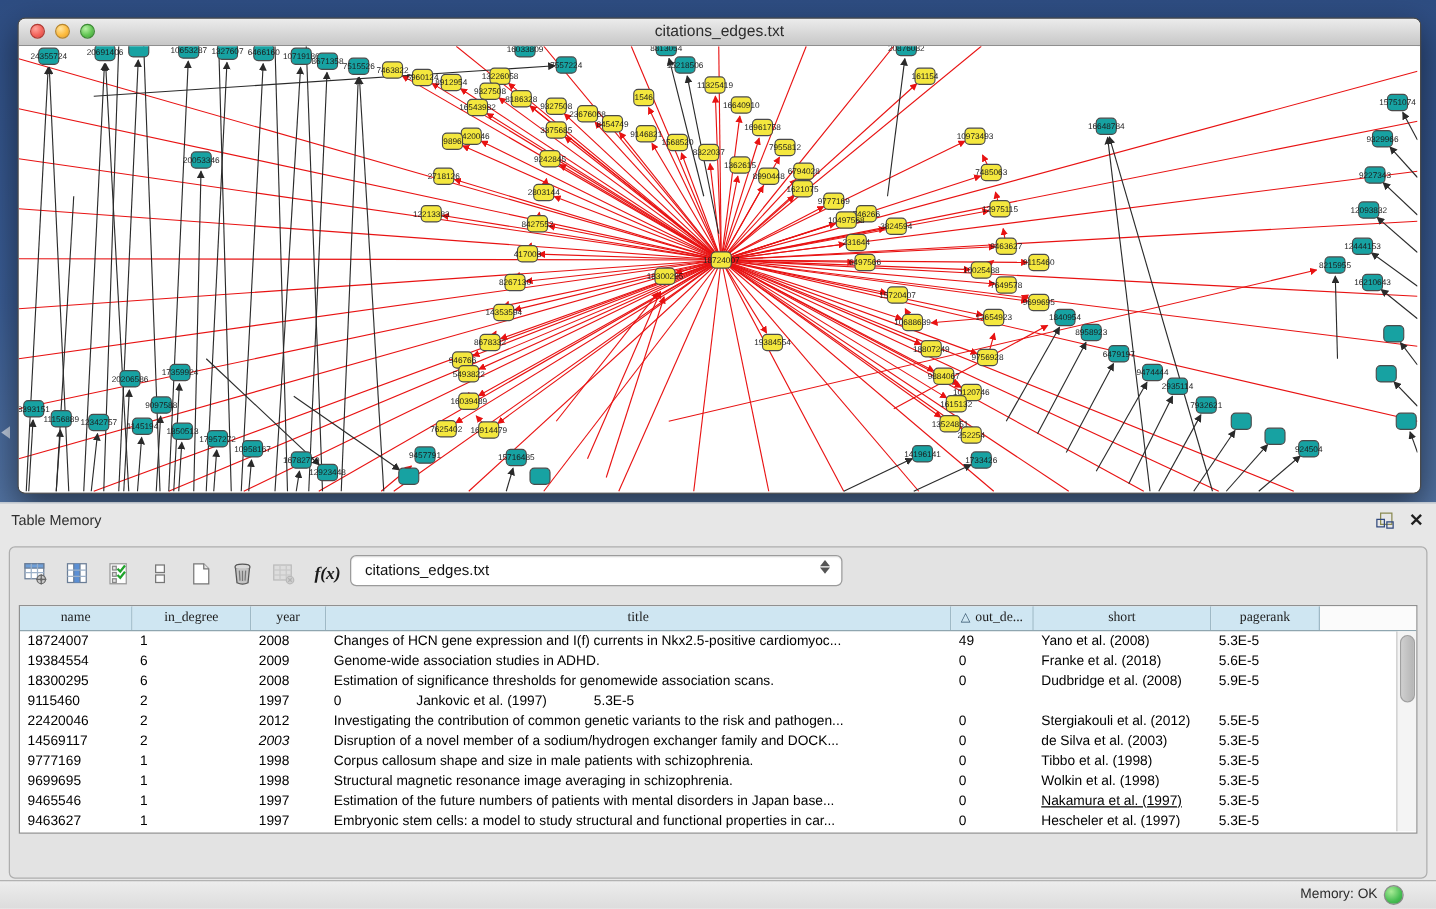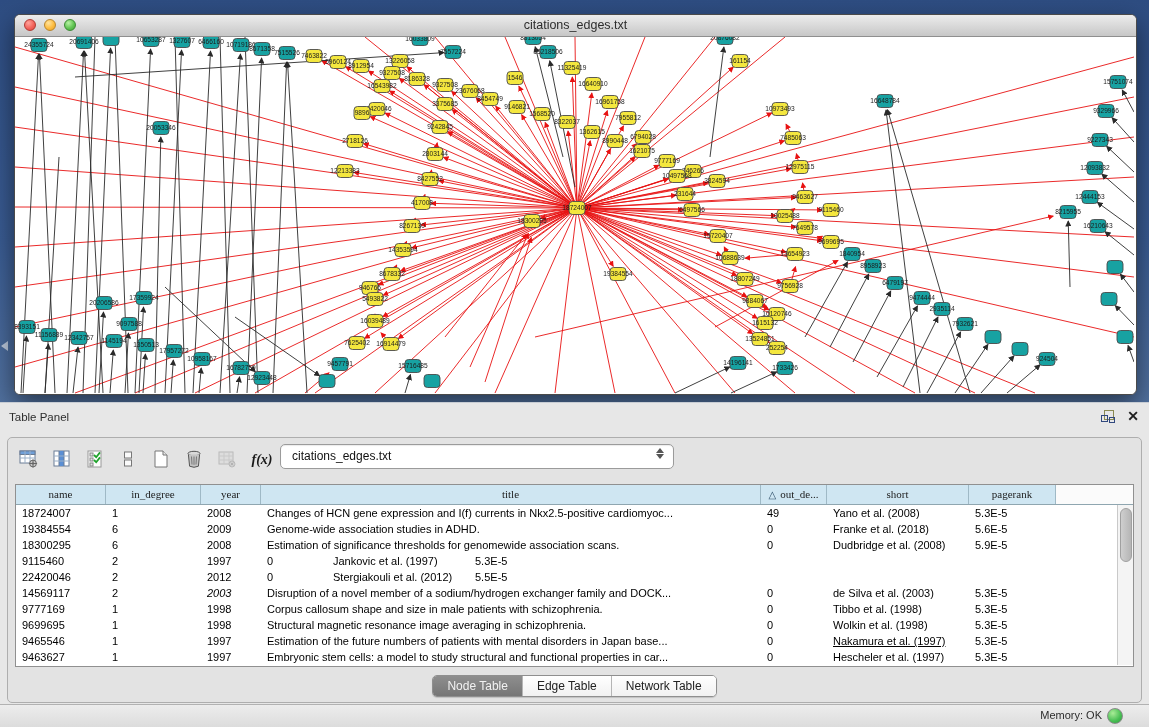--- a/index.html
+++ b/index.html
@@ -776,21 +776,21 @@
             </g>
           </svg>
       </div>
     </div>
 
     <div class="divider-handle"></div>
   </div>
 
   <div class="table-panel">
     <div class="panel-header">
-      <span class="panel-title">Table Panel</span>
+      <span class="panel-title">Table Memory</span>
       <span class="panel-hdr-icons">
         <span class="float-ic">
             <span class="sq1"></span>
             <span class="sq2"></span>
             <span class="sq3"></span>
           </span>
         <span class="close-x">✕</span>
       </span>
     </div>
 
@@ -915,20 +915,21 @@
               <div class="td" style="width: 95px;">2</div>
               <div class="td" style="width: 60px;">1997</div>
               <div class="td" style="width: 66px;">0</div>
               <div class="td" style="width: 142px;">Jankovic et al. (1997)</div>
               <div class="td" style="width: 87px;">5.3E-5</div>
             </div>
             <div class="tr">
               <div class="td" style="width: 90px;">22420046</div>
               <div class="td" style="width: 95px;">2</div>
               <div class="td" style="width: 60px;">2012</div>
+              <div class="td" style="width: 500px;">Investigating the contribution of common genetic variants to the risk and pathogen...</div>
               <div class="td" style="width: 66px;">0</div>
               <div class="td" style="width: 142px;">Stergiakouli et al. (2012)</div>
               <div class="td" style="width: 87px;">5.5E-5</div>
             </div>
             <div class="tr">
               <div class="td" style="width: 90px;">14569117</div>
               <div class="td" style="width: 95px;">2</div>
               <div class="td" style="width: 60px; font-style: italic;">2003</div>
               <div class="td" style="width: 500px;">Disruption of a novel member of a sodium/hydrogen exchanger family and DOCK...</div>
               <div class="td" style="width: 66px;">0</div>
@@ -970,27 +971,20 @@
               <div class="td" style="width: 66px;">0</div>
               <div class="td" style="width: 142px;">Hescheler et al. (1997)</div>
               <div class="td" style="width: 87px;">5.3E-5</div>
             </div>
           </div>
         <div class="vscroll">
           <div class="vthumb"></div>
         </div>
       </div>
 
-      <div class="tabs">
-        <div class="seg" id="tabseg">
-            <div class="tab active">Node Table</div>
-            <div class="tab">Edge Table</div>
-            <div class="tab">Network Table</div>
-          </div>
-      </div>
     </div>
   </div>
 
   <div class="status-bar">
     <span class="mem-label">Memory: OK</span>
     <span class="mem-dot"></span>
   </div>
 </div>
 
 </body></html>

